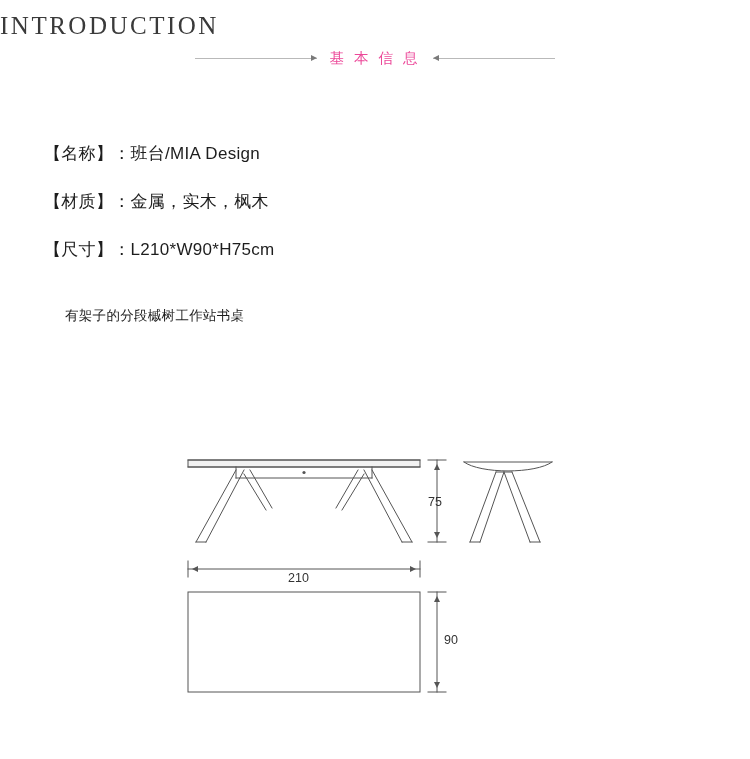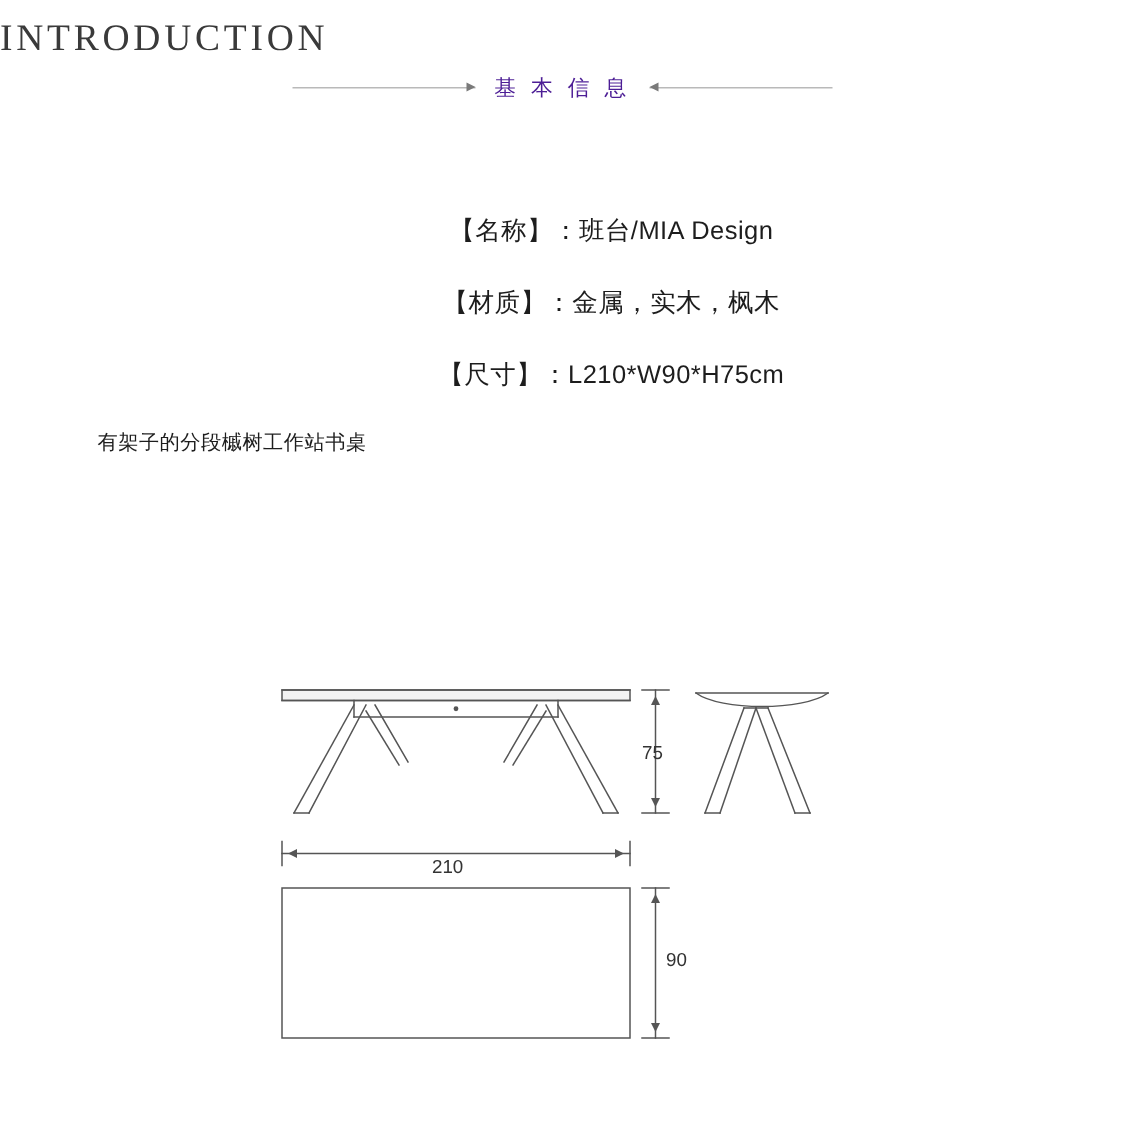--- a/index.html
+++ b/index.html
@@ -30,21 +30,21 @@
   }
   .subtitle-row {
     display: flex;
     align-items: center;
     justify-content: center;
     margin-top: 7px;
   }
   .subtitle-text {
     font-size: 14.5px;
     letter-spacing: 3px;
-    color: #4c1d95;
+    color: #ec4899;
     padding: 0 12px;
     white-space: nowrap;
   }
   .rule {
     position: relative;
     width: 122px;
     height: 1px;
     background: #b9b9b9;
   }
   .rule.left::after,
@@ -62,34 +62,33 @@
     border-left: 6px solid #7a7a7a;
   }
   .rule.right::after {
     left: 0;
     border-right: 6px solid #7a7a7a;
   }
 
   
   .specs {
     margin-top: 62px;
-    padding-left: 65px;
-    text-align: center;
+    padding-left: 44px;
   }
   .spec-line {
     font-size: 17px;
     line-height: 48px;
     color: #1d1d1d;
     letter-spacing: 0.3px;
   }
   .spec-label { }
   .spec-value { }
 
   .description {
-    margin-top: 12px;
+    margin-top: 33px;
     padding-left: 65px;
     font-size: 13.5px;
     color: #1d1d1d;
     letter-spacing: 0.3px;
   }
 
   
   .drawings {
     position: absolute;
     left: 0;

